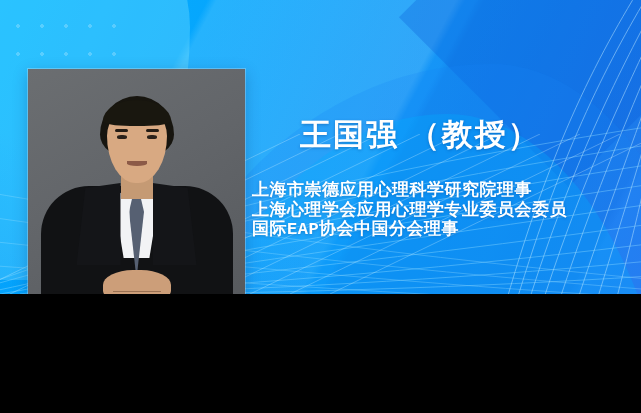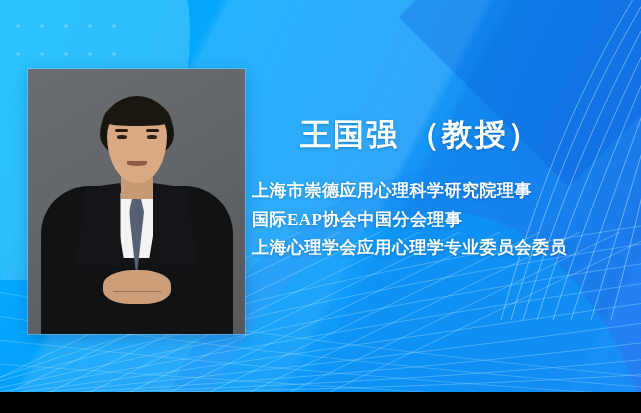--- a/index.html
+++ b/index.html
@@ -2,21 +2,21 @@
 <html><head>
 <meta charset="utf-8">
 <style>
   html,body{margin:0;padding:0;background:#000;}
   body{
     font-family:"Liberation Serif","DejaVu Serif",serif;
     -webkit-font-smoothing:antialiased;
   }
   .stage{
     position:relative;
-    width:641px;height:392px;
+    width:641px;height:294px;
     overflow:hidden;
     background:#ef4444;
   }
 
   
   .bg-base{
     position:absolute;inset:0;
     background:linear-gradient(115deg,#00b2ff 0%,#06a6fd 28%,#1596f7 58%,#1b86f2 82%,#2a7cf0 100%);
   }
   .bg-diag-light{
@@ -155,21 +155,21 @@
   
   .title{
     position:absolute;left:300px;top:119px;
     font-size:31px;font-weight:bold;color:#ffffff;
     letter-spacing:2px;line-height:1;
     text-shadow:0 1px 3px rgba(0,50,120,.35);
     white-space:nowrap;
   }
   .sublist{
     position:absolute;left:252px;top:181px;
-    display:flex;flex-direction:column;gap:9px;
+    display:flex;flex-direction:column;font-family:Liberation Mono, monospace;
   }
   .subline{
     font-size:17px;font-weight:bold;color:#ffffff;
     letter-spacing:.5px;line-height:1.15;white-space:nowrap;
     text-shadow:0 1px 3px rgba(0,50,120,.30);
   }
 </style>
 </head>
 <body>
 
@@ -250,17 +250,17 @@
     <div class="ph-eye r"></div>
     <div class="ph-mouth"></div>
     <div class="ph-hands"></div>
     <div class="ph-hand-line"></div>
   </div>
 
   <div class="title">王国强 （教授）</div>
 
   <div class="sublist">
     <div class="subline">上海市崇德应用心理科学研究院理事</div>
+    <div class="subline">上海心理学会应用心理学专业委员会委员</div>
     <div class="subline">国际EAP协会中国分会理事</div>
-    <div class="subline">上海心理学会应用心理学专业委员会委员</div>
   </div>
 
 </div>
 
 </body></html>

